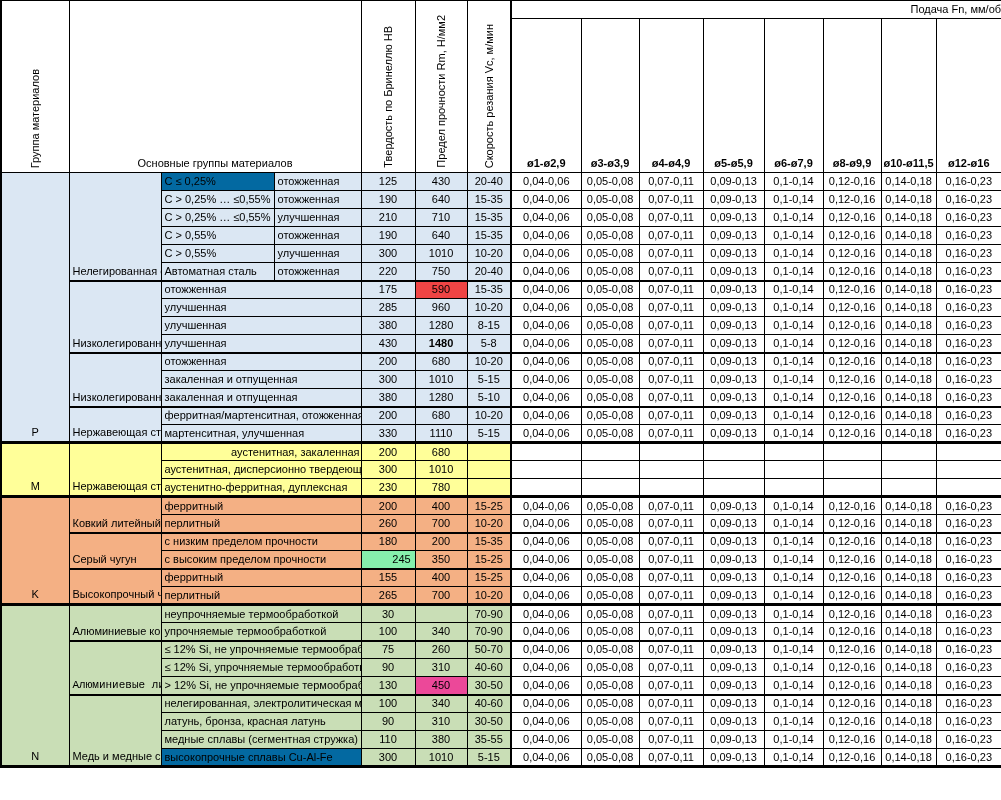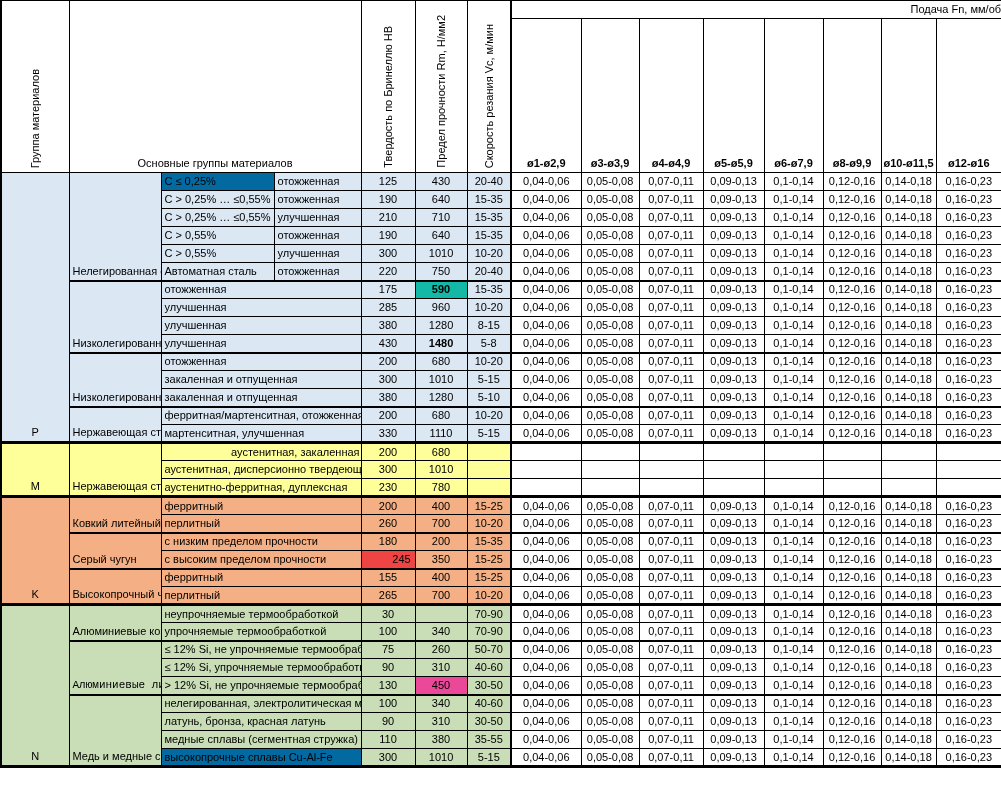--- a/index.html
+++ b/index.html
@@ -189,21 +189,21 @@
         <td class="num bb2">0,09-0,13</td>
         <td class="num bb2">0,1-0,14</td>
         <td class="num bb2">0,12-0,16</td>
         <td class="num bb2">0,14-0,18</td>
         <td class="num bb2">0,16-0,23</td>
       </tr>
       <tr>
         <td class="subgroup bb2" rowspan="4" style="background: rgb(219, 231, 243);">Низколегированн</td>
         <td class="mat" colspan="2" style="background: rgb(219, 231, 243);">отожженная</td>
         <td class="num" style="background: rgb(219, 231, 243);">175</td>
-        <td class="num" style="background: #14b8a6; font-weight: bold;">590</td>
+        <td class="num" style="background: #ef4444;">590</td>
         <td class="num" style="background: rgb(219, 231, 243);">15-35</td>
         <td class="num feed-first">0,04-0,06</td>
         <td class="num">0,05-0,08</td>
         <td class="num">0,07-0,11</td>
         <td class="num">0,09-0,13</td>
         <td class="num">0,1-0,14</td>
         <td class="num">0,12-0,16</td>
         <td class="num">0,14-0,18</td>
         <td class="num">0,16-0,23</td>
       </tr>
@@ -405,21 +405,21 @@
         <td class="num">0,05-0,08</td>
         <td class="num">0,07-0,11</td>
         <td class="num">0,09-0,13</td>
         <td class="num">0,1-0,14</td>
         <td class="num">0,12-0,16</td>
         <td class="num">0,14-0,18</td>
         <td class="num">0,16-0,23</td>
       </tr>
       <tr>
         <td class="mat bb2" colspan="2" style="background: rgb(244, 176, 132);">с высоким пределом прочности</td>
-        <td class="num bb2" style="background: #ef4444; padding-left: 27px;">245</td>
+        <td class="num bb2" style="background: #86efac; padding-left: 27px;">245</td>
         <td class="num bb2" style="background: rgb(244, 176, 132);">350</td>
         <td class="num bb2" style="background: rgb(244, 176, 132);">15-25</td>
         <td class="num feed-first bb2">0,04-0,06</td>
         <td class="num bb2">0,05-0,08</td>
         <td class="num bb2">0,07-0,11</td>
         <td class="num bb2">0,09-0,13</td>
         <td class="num bb2">0,1-0,14</td>
         <td class="num bb2">0,12-0,16</td>
         <td class="num bb2">0,14-0,18</td>
         <td class="num bb2">0,16-0,23</td>

